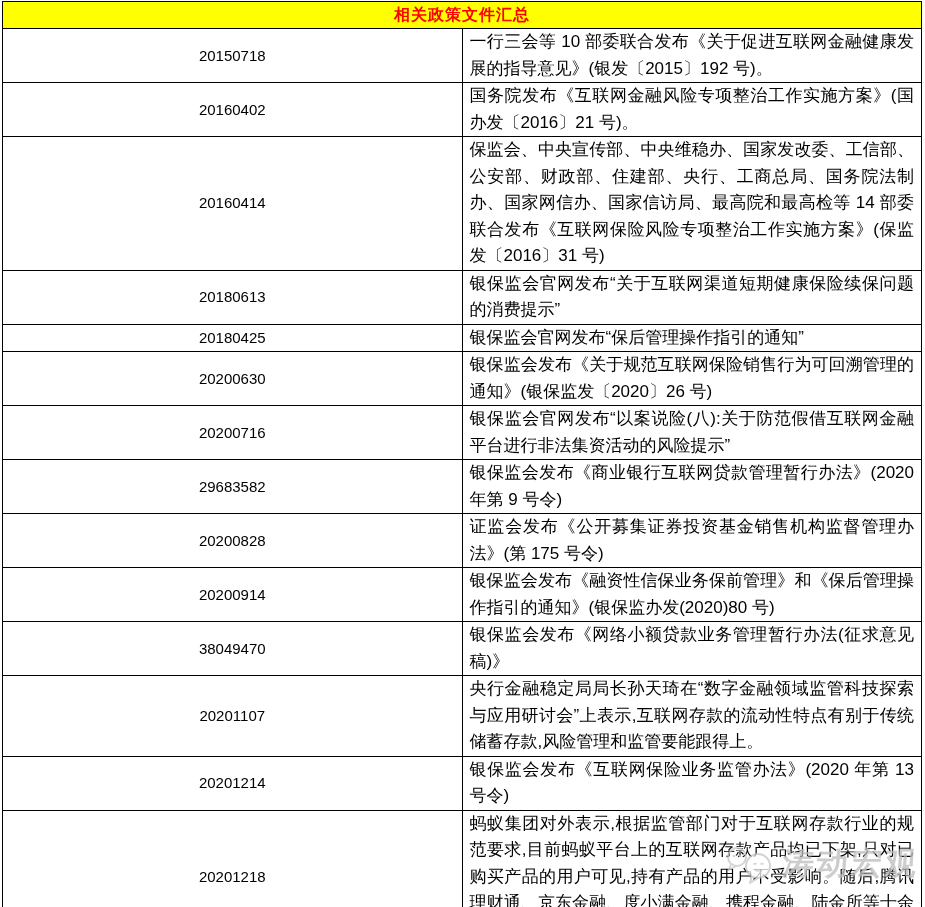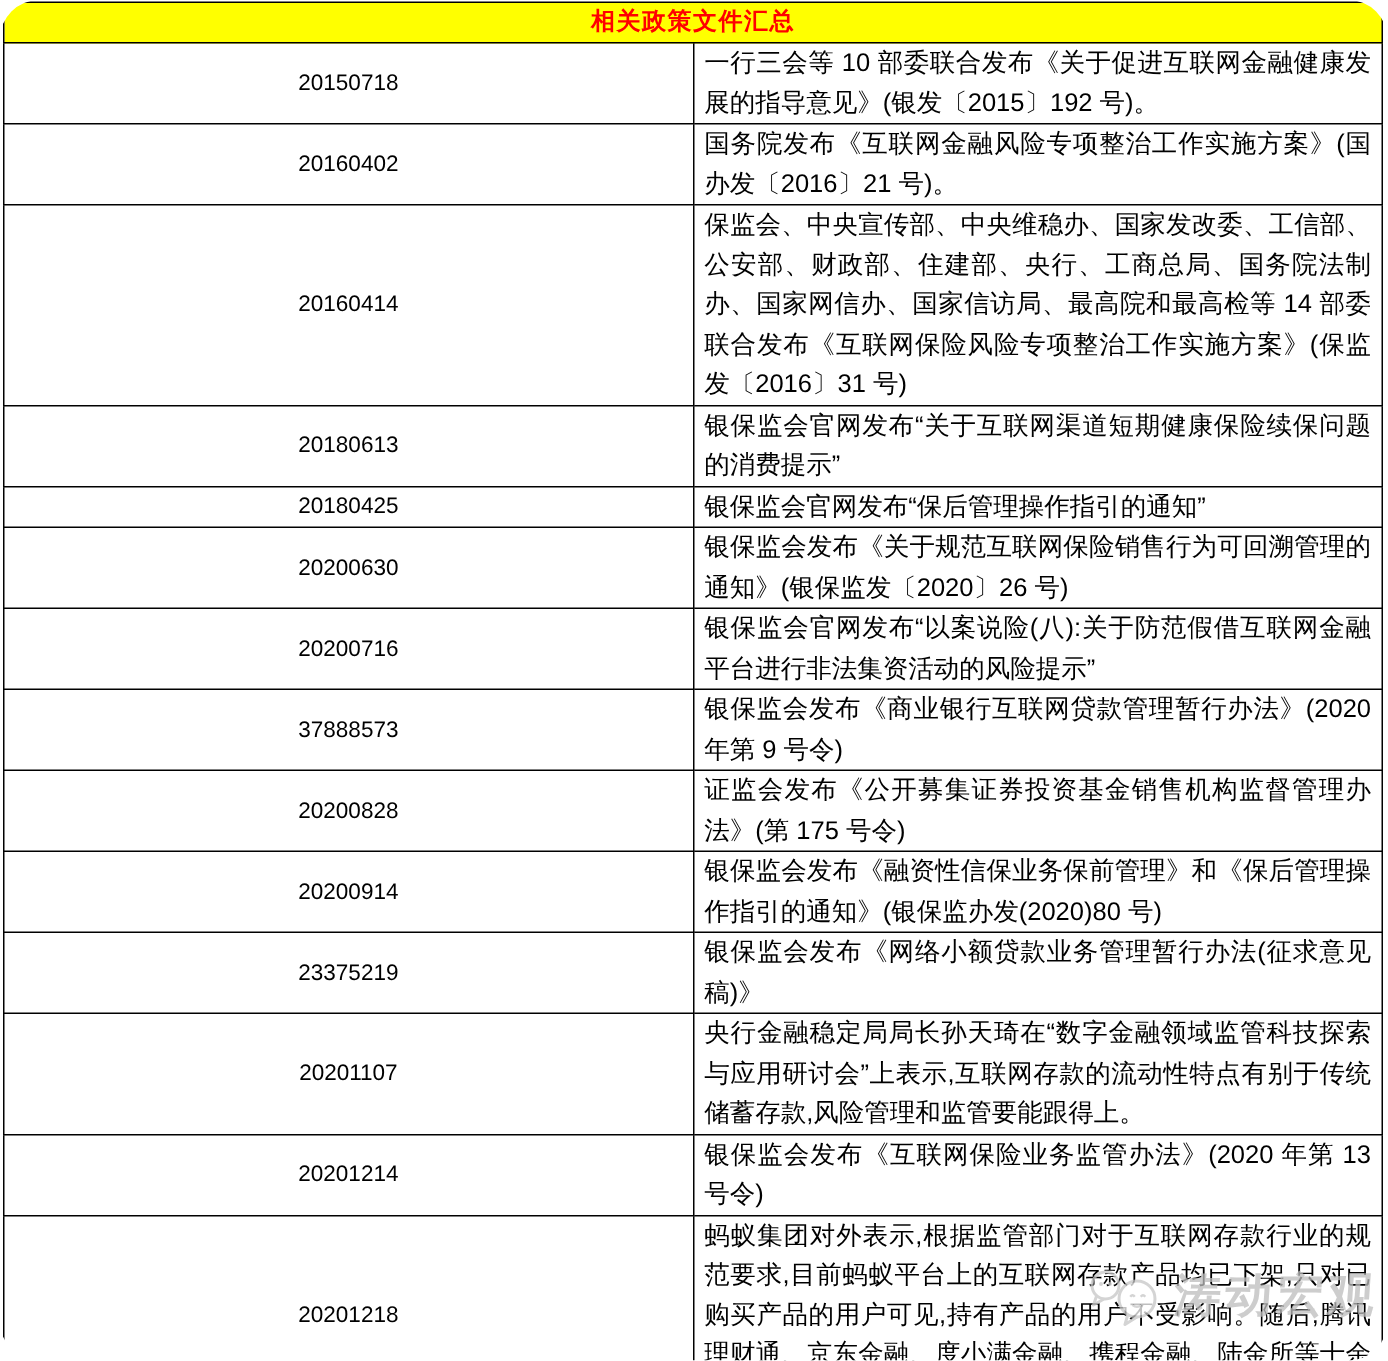--- a/index.html
+++ b/index.html
@@ -9,21 +9,20 @@
     font-family: "Liberation Sans", "DejaVu Sans", sans-serif;
   }
   .page {
     position: relative;
     width: 925px;
     height: 907px;
     box-sizing: border-box;
     padding: 1px 2px;
     background: #ffffff;
     overflow: hidden;
-    border-radius: 26px;
   }
   table.policy-table {
     border-collapse: collapse;
     table-layout: fixed;
     width: 920px;
   }
   table.policy-table th,
   table.policy-table td {
     border: 1px solid #000000;
     box-sizing: border-box;
@@ -114,33 +113,33 @@
         </tr>
         <tr>
           <td class="date-cell">20200630</td>
           <td class="text-cell">银保监会发布《关于规范互联网保险销售行为可回溯管理的通知》(银保监发〔2020〕26 号)</td>
         </tr>
         <tr>
           <td class="date-cell">20200716</td>
           <td class="text-cell">银保监会官网发布“以案说险(八):关于防范假借互联网金融平台进行非法集资活动的风险提示”</td>
         </tr>
         <tr>
-          <td class="date-cell">37888573</td>
+          <td class="date-cell">29683582</td>
           <td class="text-cell">银保监会发布《商业银行互联网贷款管理暂行办法》(2020 年第 9 号令)</td>
         </tr>
         <tr>
           <td class="date-cell">20200828</td>
           <td class="text-cell">证监会发布《公开募集证券投资基金销售机构监督管理办法》(第 175 号令)</td>
         </tr>
         <tr>
           <td class="date-cell">20200914</td>
           <td class="text-cell">银保监会发布《融资性信保业务保前管理》和《保后管理操作指引的通知》(银保监办发(2020)80 号)</td>
         </tr>
         <tr>
-          <td class="date-cell">23375219</td>
+          <td class="date-cell">38049470</td>
           <td class="text-cell">银保监会发布《网络小额贷款业务管理暂行办法(征求意见稿)》</td>
         </tr>
         <tr>
           <td class="date-cell">20201107</td>
           <td class="text-cell">央行金融稳定局局长孙天琦在“数字金融领域监管科技探索与应用研讨会”上表示,互联网存款的流动性特点有别于传统储蓄存款,风险管理和监管要能跟得上。</td>
         </tr>
         <tr>
           <td class="date-cell">20201214</td>
           <td class="text-cell">银保监会发布《互联网保险业务监管办法》(2020 年第 13 号令)</td>
         </tr>

